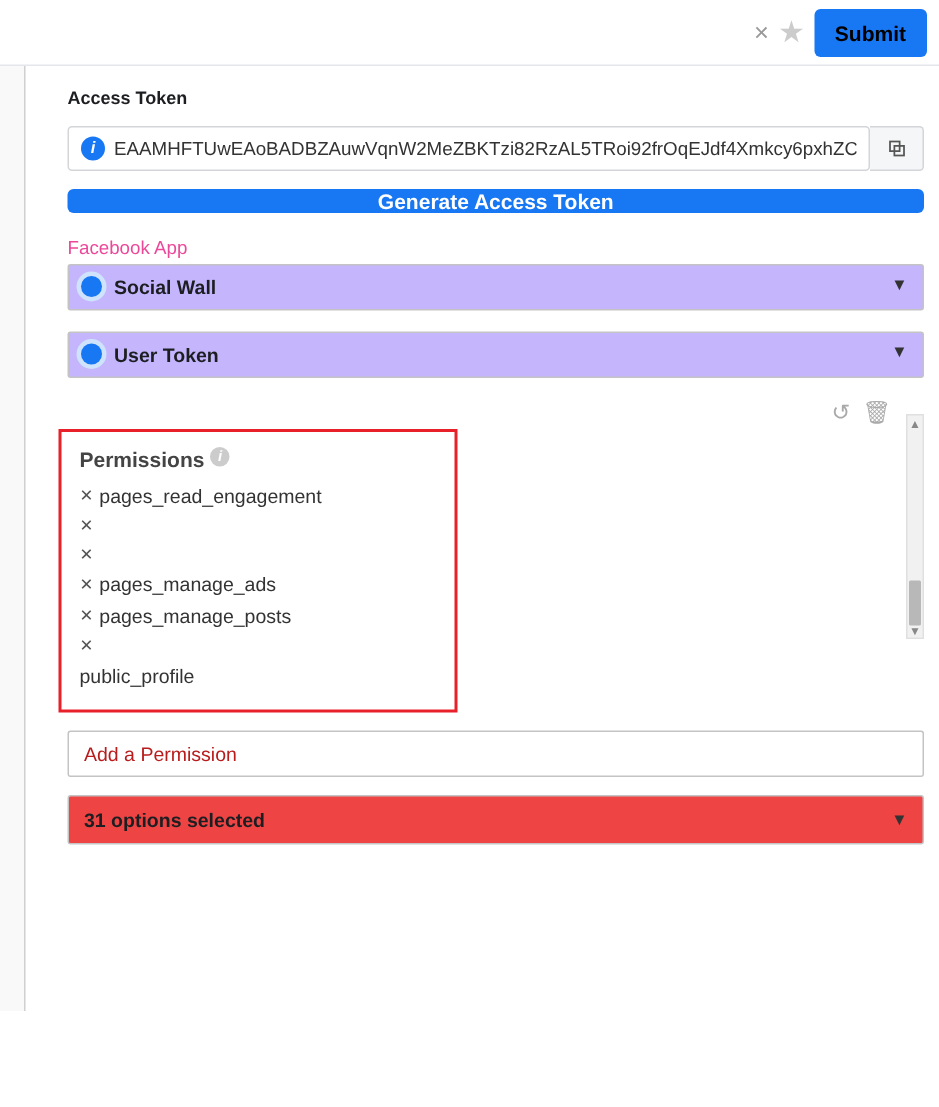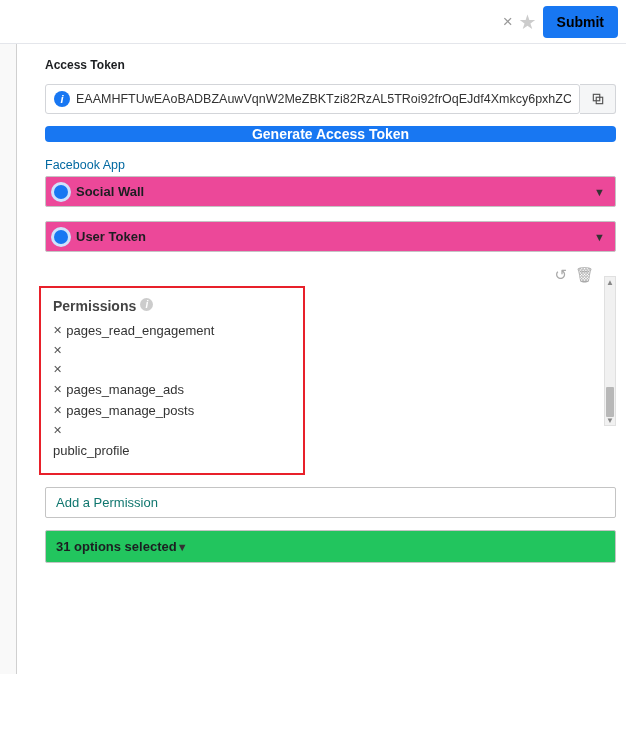--- a/index.html
+++ b/index.html
@@ -101,30 +101,29 @@
       border: none;
       border-radius: 4px;
       padding: 0;
       font-weight: bold;
       font-size: 14px;
       cursor: pointer;
       margin-bottom: 16px;
     }
     .field-label {
       font-size: 12.5px;
-      color: #0369a1;
+      color: #ec4899;
       margin-bottom: 4px;
     }
     .select-row {
       border: 1px solid #c4c4c4;
-      background: #ec4899;
+      background: #c4b5fd;
       border-radius: 2px;
       padding: 7px 10px 7px 8px;
       display: flex;
-      align-items: center;
       margin-bottom: 14px;
       cursor: pointer;
       font-size: 13px;
     }
     .select-row .dot {
       width: 14px; height: 14px; border-radius: 50%;
       background: #1877f2;
       box-shadow: 0 0 0 3px #cfe3fc;
       margin-right: 8px;
       flex-shrink: 0;
@@ -202,31 +201,32 @@
     .perm-x {
       font-size: 11px;
       color: #555;
       margin-right: 4px;
       cursor: pointer;
     }
     .add-perm-row {
       border: 1px solid #c4c4c4;
       border-radius: 2px;
       padding: 7px 10px;
-      color: #0f766e;
+      color: #b91c1c;
       font-size: 13px;
       background: #fff;
       margin-top: 8px;
     }
     .options-row {
       border: 1px solid #c4c4c4;
-      background: #22c55e;
+      background: #ef4444;
       border-radius: 2px;
       padding: 8px 10px;
       display: flex;
+      justify-content: space-between;
       align-items: center;
       margin-top: 12px;
       font-size: 13px;
       font-weight: bold;
       cursor: pointer;
     }
   </style>
 </head>
 <body>
 

